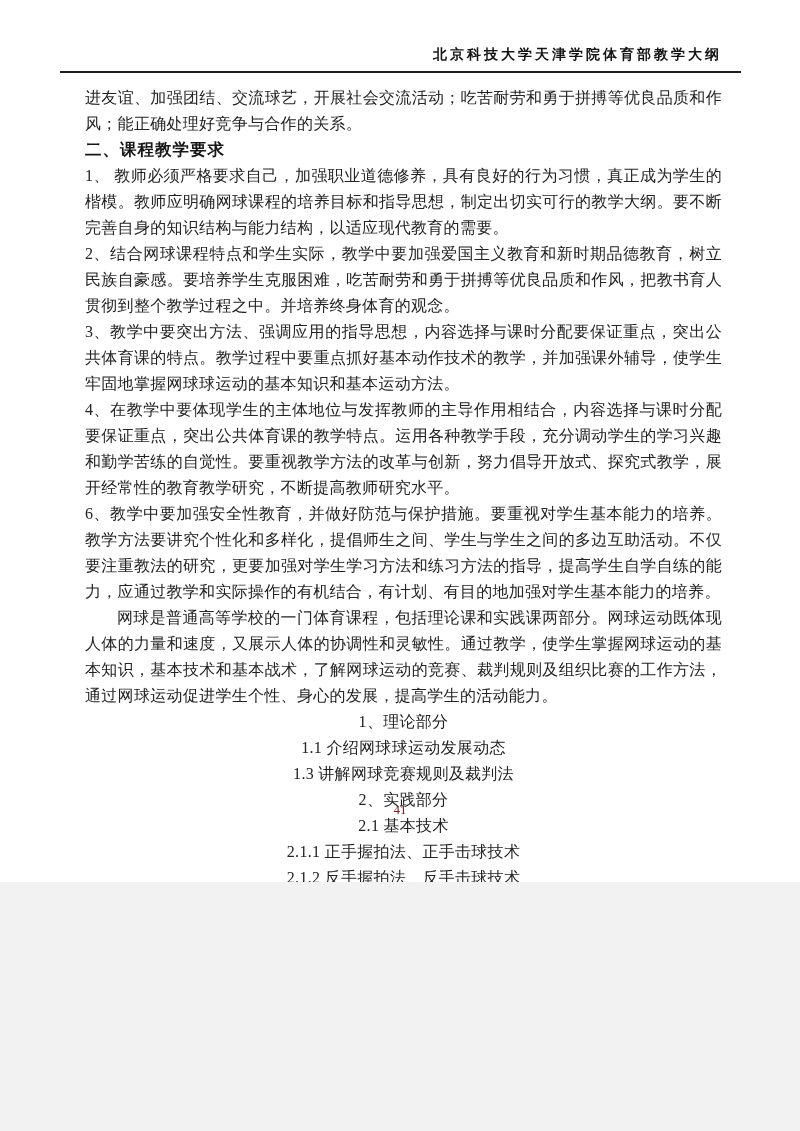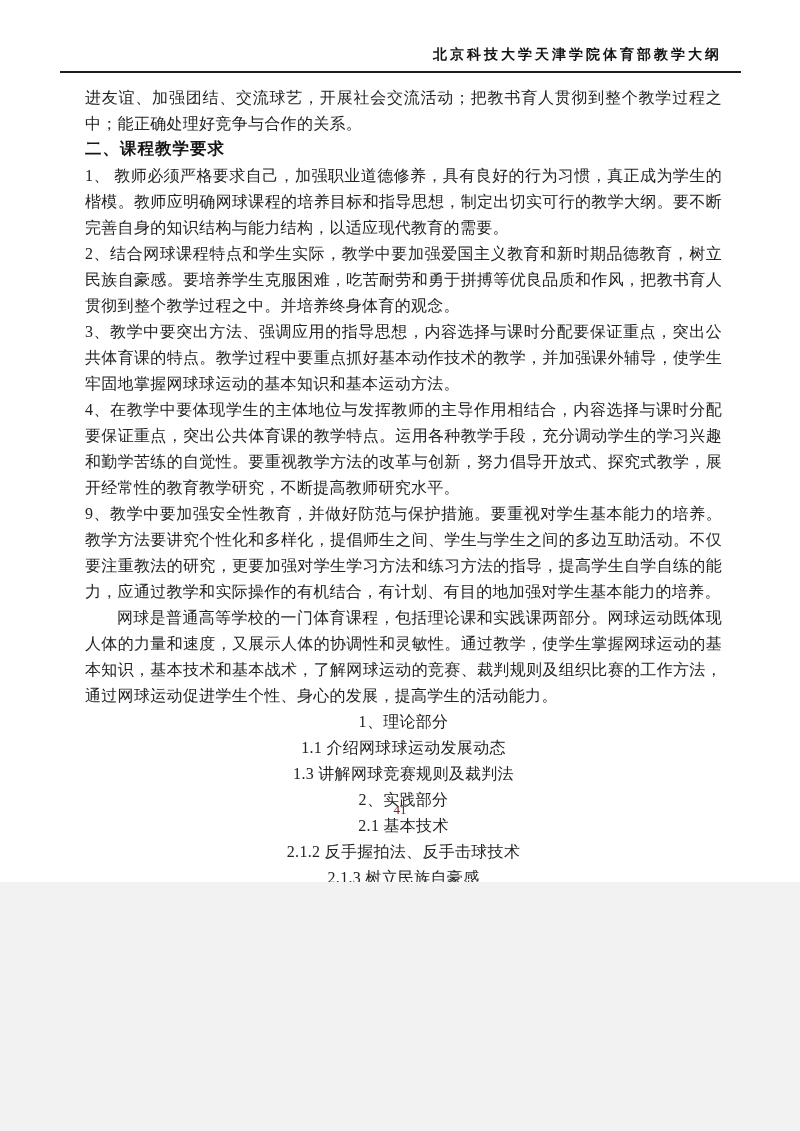--- a/index.html
+++ b/index.html
@@ -41,21 +41,20 @@
     color: #232323;
   }
   .content p { margin: 0; }
   .section-heading {
     font-weight: bold;
     font-size: 16.5px;
     letter-spacing: 1px;
     margin: 22px 0 8px 0;
     text-align: left;
     color: #161616;
-    font-family: Liberation Mono, monospace;
   }
   .indent { text-indent: 2em; font-family: Liberation Serif, serif; }
   .outline p { text-align: center; }
   .footer {
     position: absolute;
     bottom: 64px;
     left: 0;
     width: 100%;
     text-align: center;
     font-size: 13px;
@@ -67,39 +66,40 @@
 
 <div class="page">
 
   <div class="header">
     <span>北京科技大学天津学院体育部教学大纲</span>
   </div>
   <div class="header-rule"></div>
 
   <div class="content">
 
-    <p>进友谊、加强团结、交流球艺，开展社会交流活动；把教书育人贯彻到整个教学过程之中；能正确处理好竞争与合作的关系。</p>
+    <p>进友谊、加强团结、交流球艺，开展社会交流活动；吃苦耐劳和勇于拼搏等优良品质和作风；能正确处理好竞争与合作的关系。</p>
 
     <p class="section-heading">二、课程教学要求</p>
 
     <p>1、 教师必须严格要求自己，加强职业道德修养，具有良好的行为习惯，真正成为学生的楷模。教师应明确网球课程的培养目标和指导思想，制定出切实可行的教学大纲。要不断完善自身的知识结构与能力结构，以适应现代教育的需要。</p>
     <p>2、结合网球课程特点和学生实际，教学中要加强爱国主义教育和新时期品德教育，树立民族自豪感。要培养学生克服困难，吃苦耐劳和勇于拼搏等优良品质和作风，把教书育人贯彻到整个教学过程之中。并培养终身体育的观念。</p>
     <p>3、教学中要突出方法、强调应用的指导思想，内容选择与课时分配要保证重点，突出公共体育课的特点。教学过程中要重点抓好基本动作技术的教学，并加强课外辅导，使学生牢固地掌握网球球运动的基本知识和基本运动方法。</p>
     <p>4、在教学中要体现学生的主体地位与发挥教师的主导作用相结合，内容选择与课时分配要保证重点，突出公共体育课的教学特点。运用各种教学手段，充分调动学生的学习兴趣和勤学苦练的自觉性。要重视教学方法的改革与创新，努力倡导开放式、探究式教学，展开经常性的教育教学研究，不断提高教师研究水平。</p>
-    <p>9、教学中要加强安全性教育，并做好防范与保护措施。要重视对学生基本能力的培养。教学方法要讲究个性化和多样化，提倡师生之间、学生与学生之间的多边互助活动。不仅要注重教法的研究，更要加强对学生学习方法和练习方法的指导，提高学生自学自练的能力，应通过教学和实际操作的有机结合，有计划、有目的地加强对学生基本能力的培养。</p>
+    <p>6、教学中要加强安全性教育，并做好防范与保护措施。要重视对学生基本能力的培养。教学方法要讲究个性化和多样化，提倡师生之间、学生与学生之间的多边互助活动。不仅要注重教法的研究，更要加强对学生学习方法和练习方法的指导，提高学生自学自练的能力，应通过教学和实际操作的有机结合，有计划、有目的地加强对学生基本能力的培养。</p>
 
 
     <p class="indent">网球是普通高等学校的一门体育课程，包括理论课和实践课两部分。网球运动既体现人体的力量和速度，又展示人体的协调性和灵敏性。通过教学，使学生掌握网球运动的基本知识，基本技术和基本战术，了解网球运动的竞赛、裁判规则及组织比赛的工作方法，通过网球运动促进学生个性、身心的发展，提高学生的活动能力。</p>
 
     <div class="outline">
       <p>1、理论部分</p>
       <p>1.1 介绍网球球运动发展动态</p>
       <p>1.3 讲解网球竞赛规则及裁判法</p>
       <p>2、实践部分</p>
       <p>2.1 基本技术</p>
+      <p>2.1.1 正手握拍法、正手击球技术</p>
       <p>2.1.2 反手握拍法、反手击球技术</p>
       <p>2.1.3 树立民族自豪感</p>
     </div>
 
   </div>
 
   <div class="footer">
     <span>41</span>
   </div>
 

